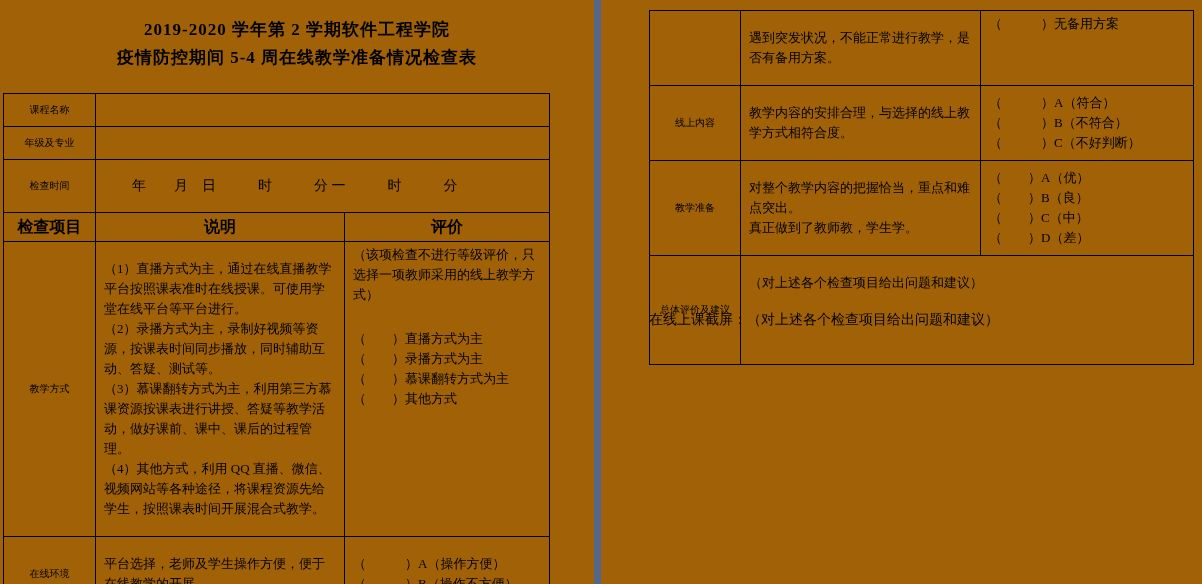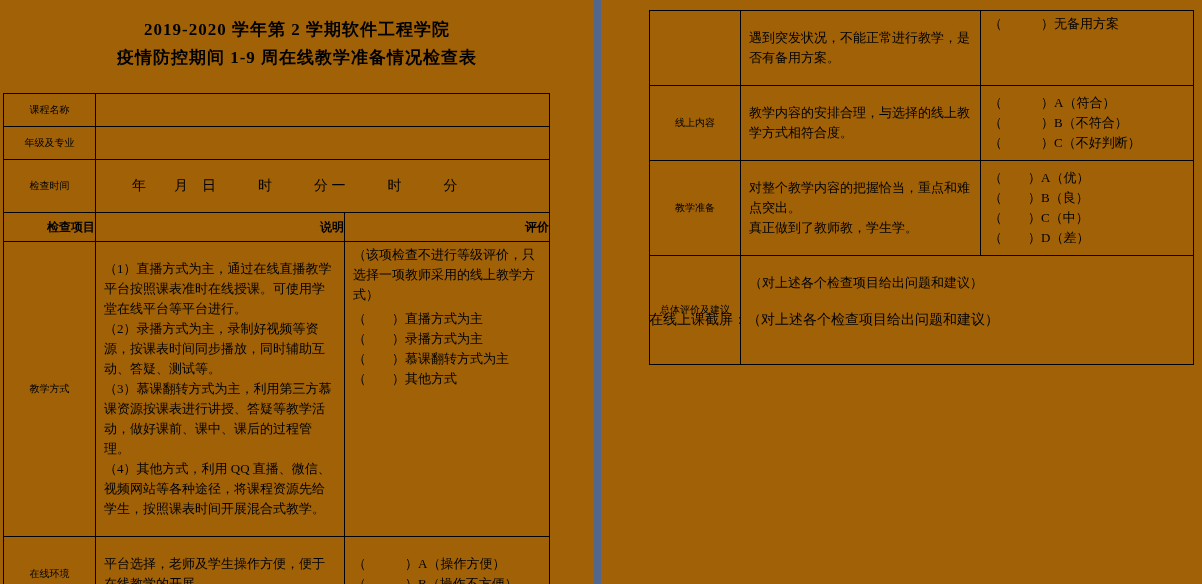--- a/index.html
+++ b/index.html
@@ -13,39 +13,39 @@
 
   .doc-title { text-align: center; font-weight: bold; font-size: 17px; line-height: 28px; padding-top: 16px; letter-spacing: 1px; }
 
   table { border-collapse: collapse; table-layout: fixed; }
   td { border: 1.5px solid #000; font-size: 13px; line-height: 20px; vertical-align: middle; overflow: hidden; }
 
   #table1 { position: absolute; left: 3px; top: 93px; width: 546px; }
   #table2 { position: absolute; left: 48px; top: 10px; width: 544px; }
 
   td.label-cell { font-weight: normal; font-size: 10px; text-align: center; padding: 2px 4px; }
-  td.head-cell  { font-weight: bold; font-size: 12px; text-align: right; }
+  td.head-cell  { font-weight: bold; font-size: 16px; text-align: center; }
   td.value-cell { padding: 16px 8px; }
   td.desc-cell  { padding: 17px 8px; white-space: pre-line; vertical-align: middle; }
   td.eval-cell  { padding: 3px 8px; vertical-align: middle; border-radius: 22px; }
   td.top        { vertical-align: top; }
 
   .opt { line-height: 20px; white-space: pre; }
   .eval-note { white-space: pre-line; line-height: 20px; }
-  .opt-group-gap { margin-top: 4px; }
+  .opt-group-gap { margin-top: 24px; }
 
   #screenshot-caption { position: absolute; left: 48px; top: 310px; font-size: 14px; line-height: 20px; }
 </style>
 </head>
 <body>
 
 <div class="page" id="page1">
   <div class="doc-title">
     <div>2019-2020 学年第 2 学期软件工程学院</div>
-    <div>疫情防控期间 1-9 周在线教学准备情况检查表</div>
+    <div>疫情防控期间 5-4 周在线教学准备情况检查表</div>
   </div>
 
   <table id="table1">
     <colgroup>
         <col style="width:92px">
         <col style="width:249px">
         <col style="width:205px">
       </colgroup>
 
     <tbody>

